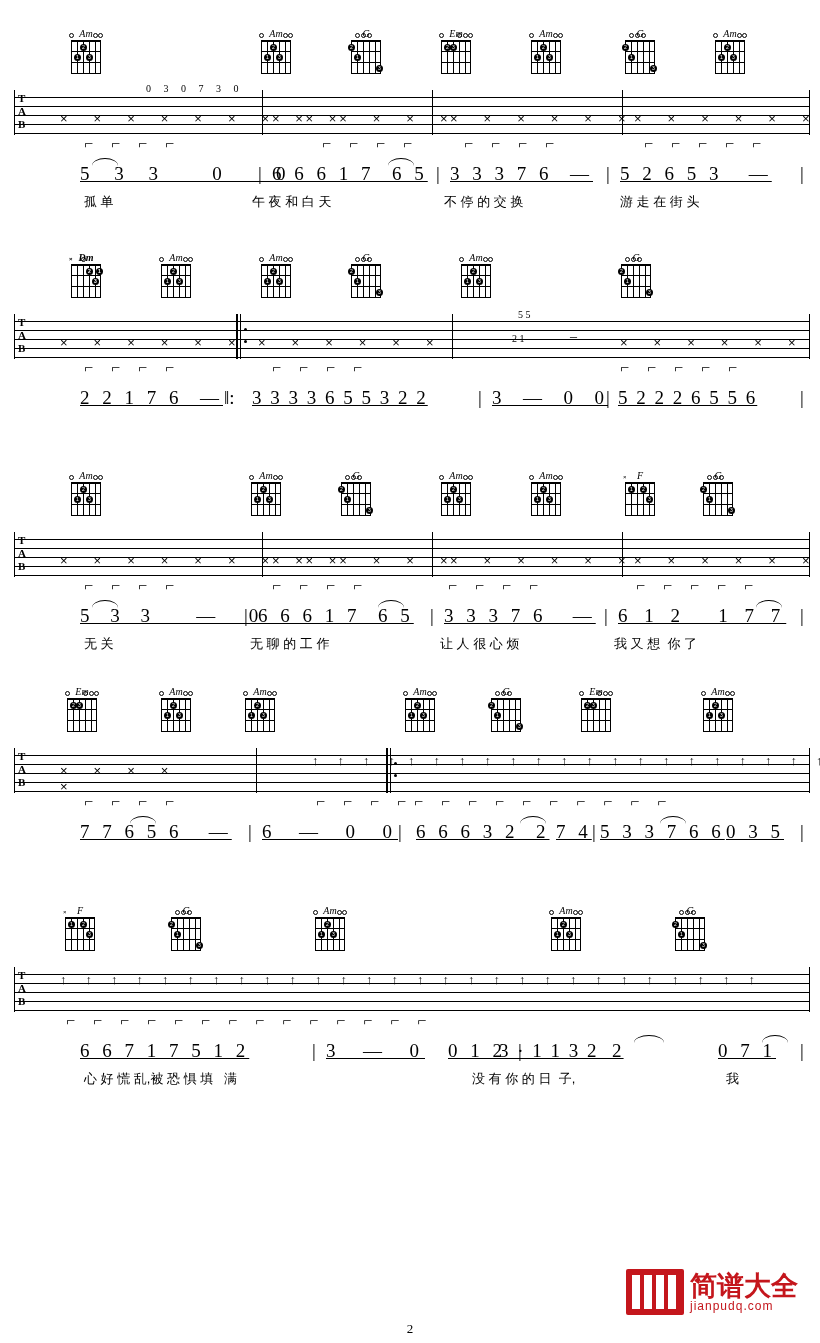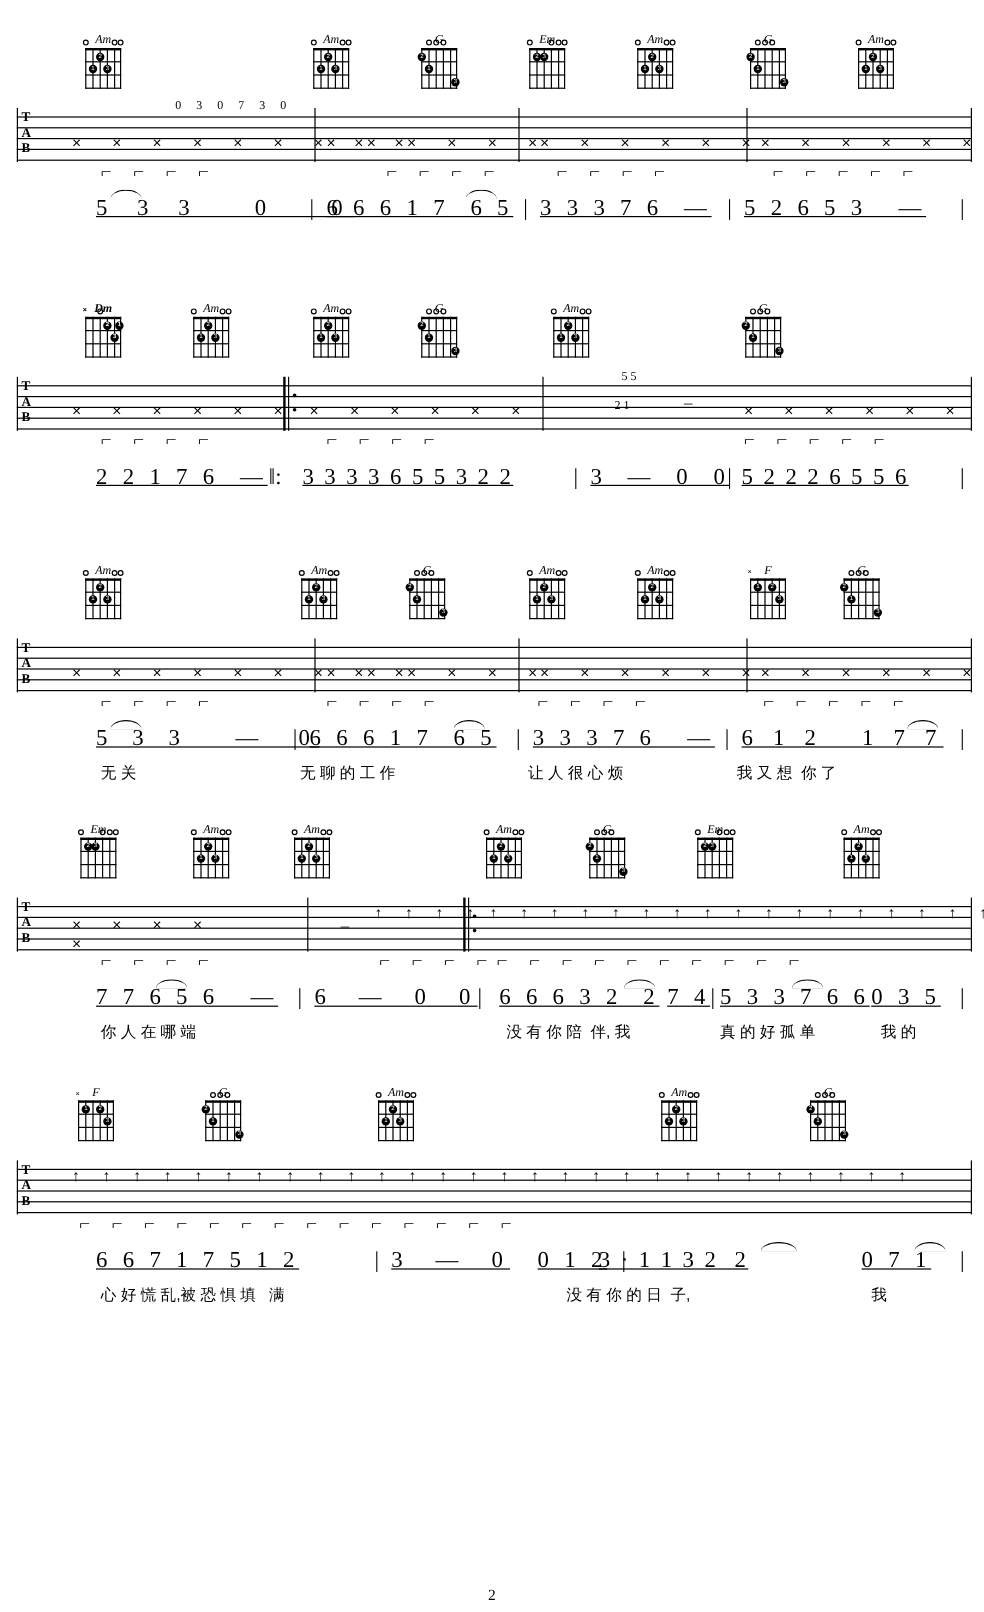--- a/index.html
+++ b/index.html
@@ -244,20 +244,26 @@
       <div class="m u" style="left:272px;letter-spacing:4px;">6 6 6 1 7  6 5</div>
       <div class="m" style="left:436px;">|</div>
       <div class="m u" style="left:450px;letter-spacing:4px;">3 3 3 7 6  —</div>
       <div class="m" style="left:606px;">|</div>
       <div class="m u" style="left:620px;letter-spacing:4px;">5 2 6 5 3   —</div>
       <div class="m" style="left:800px;">|</div>
       <div class="slur" style="left:92px;top:-6px;width:26px;"></div>
       <div class="slur" style="left:388px;top:-6px;width:26px;"></div>
     </div>
 
+    <div class="lyrics">
+      <div class="ly" style="left:84px;">孤 单</div>
+      <div class="ly" style="left:252px;">午 夜 和 白 天</div>
+      <div class="ly" style="left:444px;">不 停 的 交 换</div>
+      <div class="ly" style="left:620px;">游 走 在 街 头</div>
+    </div>
   </div>
 
   <div class="system" style="position:absolute;left:0;top:252px;">
     <div class="chords">
       <div class="chord" style="left:64px;font-weight:bold;">
         <div class="nm">Dm</div>
         <div class="grid">
           <div class="nut"></div>
           <div class="vl" style="left:0"></div>
             <div class="vl" style="left:6px"></div>
@@ -807,26 +813,20 @@
       <div class="m u" style="left:556px;letter-spacing:4px;">7 4</div>
       <div class="m" style="left:592px;">|</div>
       <div class="m u" style="left:600px;letter-spacing:4px;">5 3 3 7 6 6</div>
       <div class="m u" style="left:726px;letter-spacing:4px;">0 3 5</div>
       <div class="m" style="left:800px;">|</div>
       <div class="slur" style="left:130px;top:-6px;width:26px;"></div>
       <div class="slur" style="left:520px;top:-6px;width:26px;"></div>
       <div class="slur" style="left:660px;top:-6px;width:26px;"></div>
     </div>
 
-    <div class="lyrics">
-      <div class="ly" style="left:84px;">你 人 在 哪 端</div>
-      <div class="ly" style="left:422px;">没 有 你 陪  伴, 我</div>
-      <div class="ly" style="left:600px;">真 的 好 孤 单</div>
-      <div class="ly" style="left:734px;">我 的</div>
-    </div>
   </div>
 
   <div class="system" style="position:absolute;left:0;top:905px;">
     <div class="chords">
       <div class="chord" style="left:58px;">
         <div class="nm">F</div>
         <div class="grid">
           <div class="nut"></div>
           <div class="vl" style="left:0"></div>
             <div class="vl" style="left:6px"></div>
@@ -957,15 +957,27 @@
       <div class="slur" style="left:762px;top:-6px;width:26px;"></div>
     </div>
 
     <div class="lyrics">
       <div class="ly" style="left:84px;">心 好 慌 乱,被 恐 惧 填   满</div>
       <div class="ly" style="left:472px;">没 有 你 的 日  子,</div>
       <div class="ly" style="left:726px;">我</div>
     </div>
   </div>
 
+  <div class="logo">
+    <div class="keys">
+      <i style="left:6px"></i>
+        <i style="left:18px"></i>
+        <i style="left:30px"></i>
+        <i style="left:42px"></i>
+    </div>
+    <div class="tx">
+      <div class="t1">简谱大全</div>
+      <div class="t2">jianpudq.com</div>
+    </div>
+  </div>
 
   <div class="pageno">2</div>
 </div>
 
 </body></html>

